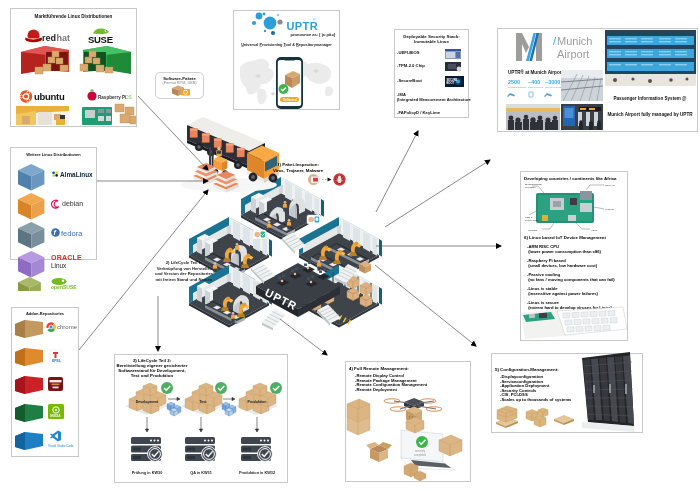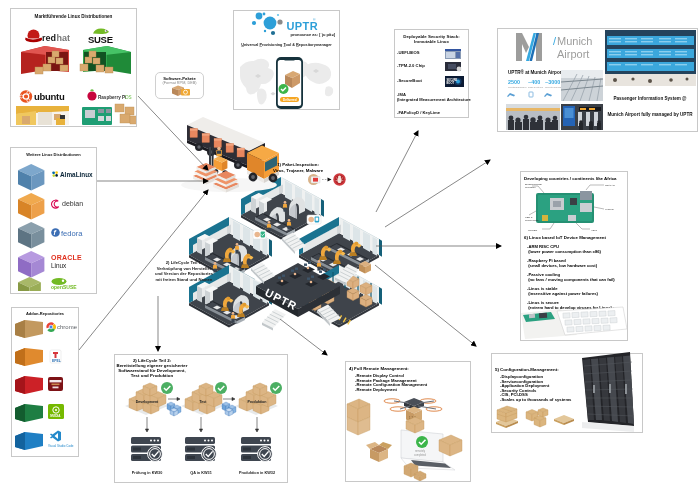--- a/index.html
+++ b/index.html
@@ -118,21 +118,21 @@
     <g fill="#d9a96e" stroke="#bd9055" stroke-width="0.4">
       <rect x="33" y="0" width="9" height="8"></rect>
             <rect x="43" y="3" width="9" height="8"></rect>
       <rect x="38" y="10" width="10" height="9"></rect>
             <rect x="48" y="12" width="8" height="8"></rect>
     </g>
   </g>
  </svg>
 </div>
 
-<div class="box" style="left:10px;top:147px;width:87px;height:147px;z-index:6;">
+<div class="box" style="left:10px;top:147px;width:87px;height:113px;z-index:6;">
  <div class="ttl" style="font-size:4px;margin-top:4px;">Weitere Linux Distributionen</div>
  <svg class="abs" style="left:0;top:0" width="85" height="143" viewBox="0 0 85 143">
   <defs>
    <g id="isobox">
      <polygon points="0,6 14,0 28,6 14,12" class="bt"></polygon>
      <polygon points="0,6 14,12 14,26 0,20" class="bl"></polygon>
      <polygon points="28,6 14,12 14,26 28,20" class="br"></polygon>
    </g>
   </defs>
 

